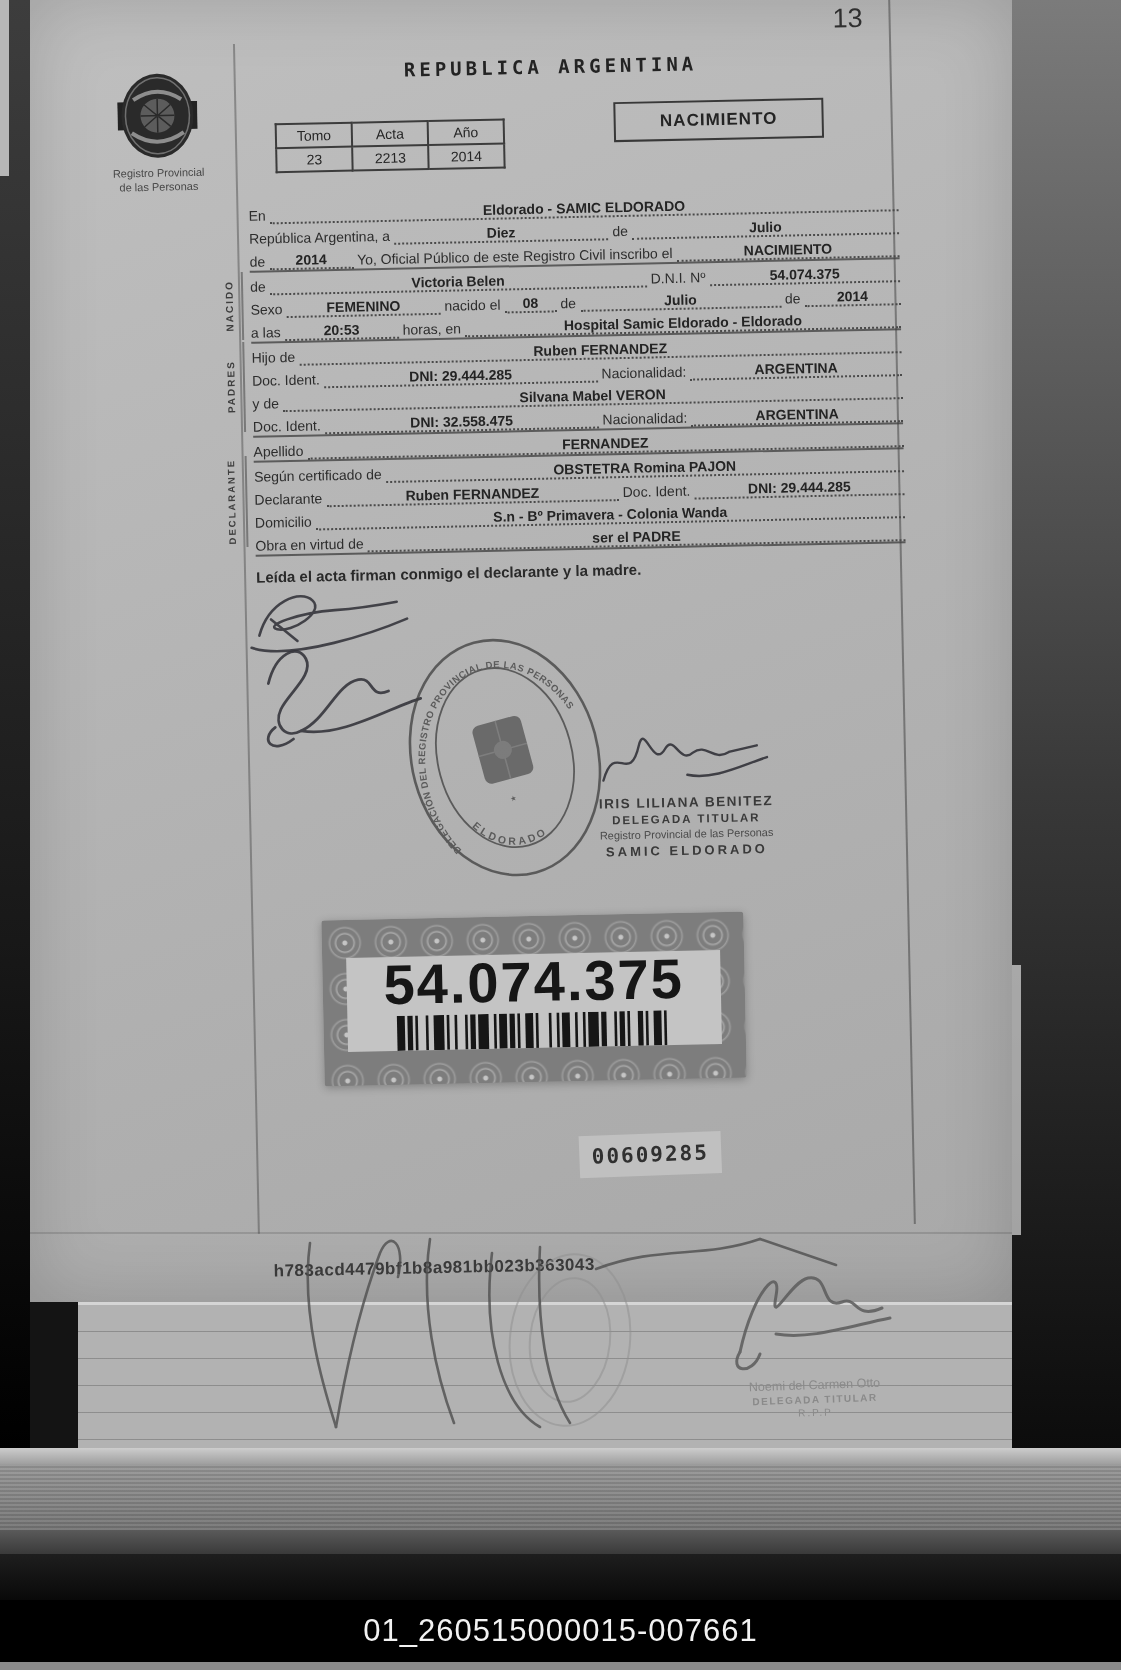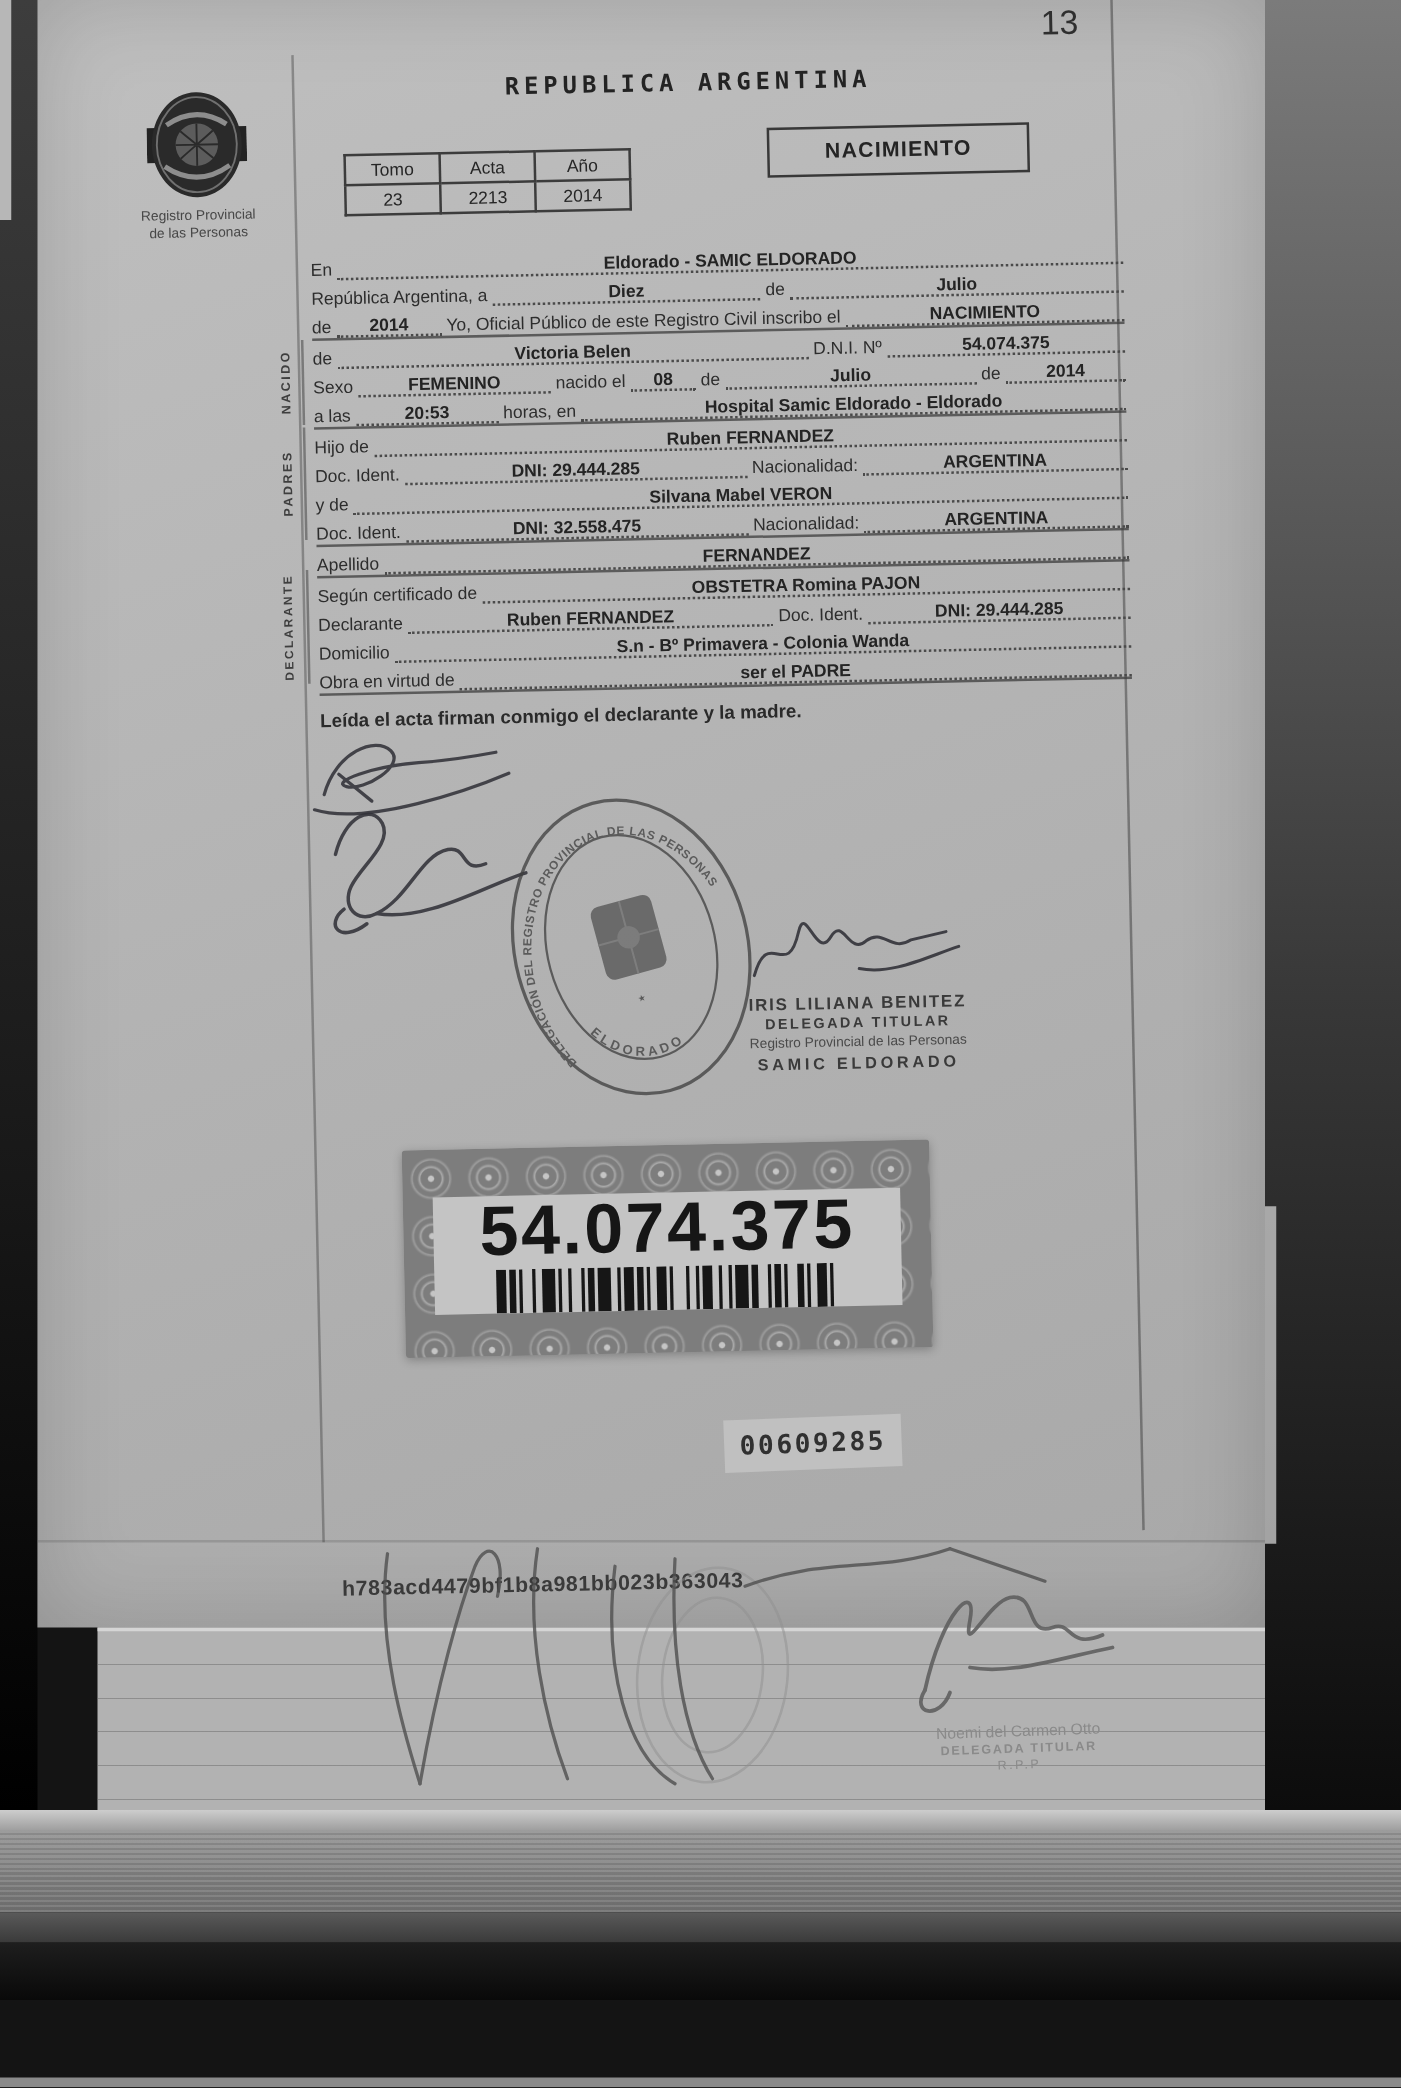--- a/index.html
+++ b/index.html
@@ -385,15 +385,18 @@
     <div class="stamp2-title">DELEGADA TITULAR</div>
     <div class="stamp2-org">R.P.P</div>
   </div>
 
   <div class="abs sliver-right"></div>
 
   <div class="abs strip1"></div>
   <div class="abs strip2"></div>
   <div class="abs strip3"></div>
   <div class="abs strip4"></div>
+  <div class="abs blackbar">
+    <span>01_260515000015-007661</span>
+  </div>
   <div class="abs strip5"></div>
 
 </div>
 
 </body></html>

